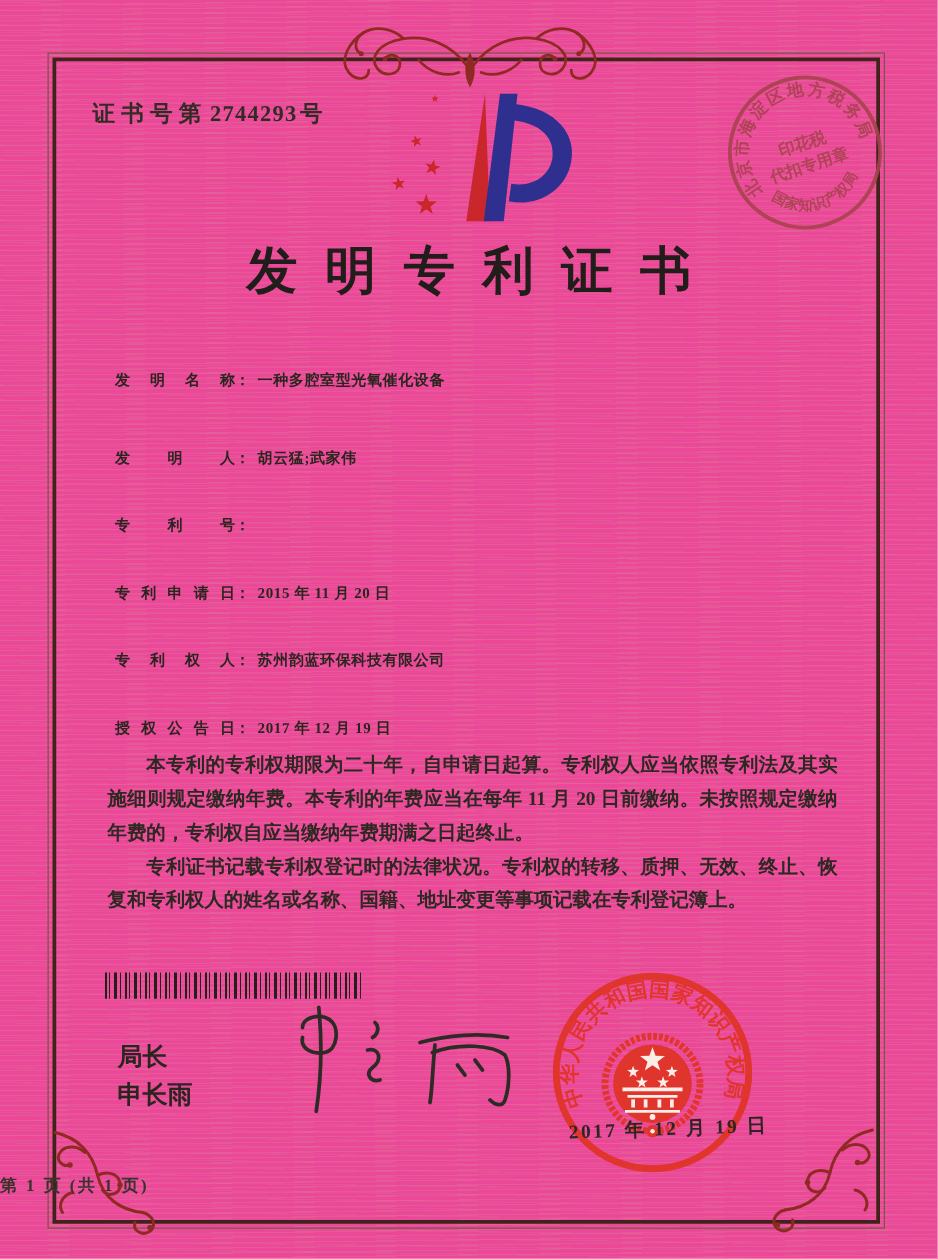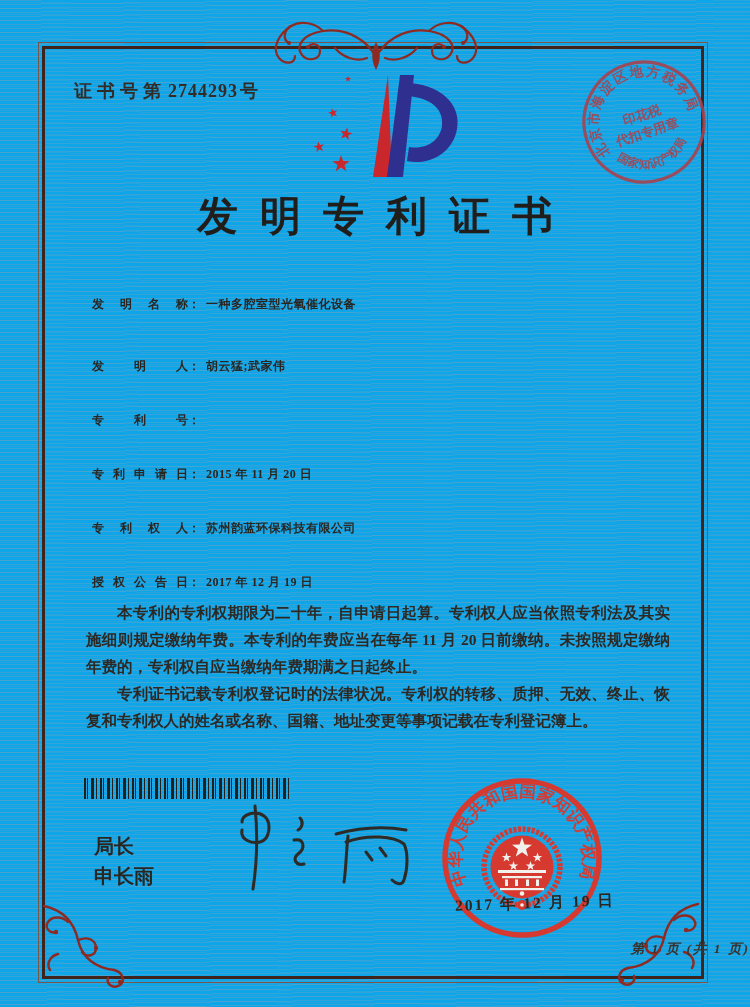--- a/index.html
+++ b/index.html
@@ -1,18 +1,18 @@
 <!DOCTYPE html>
 <html><head>
 <meta charset="utf-8">
 <style>
   html,body{margin:0;padding:0;}
   .page{
     position:relative;width:750px;height:1007px;overflow:hidden;
-    background:#0ea5e9;
+    background:#ec4899;
     font-family:"Liberation Serif","DejaVu Serif",serif;
     color:#2b2520;
   }
   
   .page::before{
     content:"";position:absolute;inset:0;
     background-image:
       repeating-linear-gradient(179.3deg, rgba(209,158,146,0.20) 0 1px, transparent 1px 4px),
       repeating-linear-gradient(180.8deg, rgba(209,158,146,0.12) 0 1px, transparent 1px 6px);
     pointer-events:none;
@@ -41,22 +41,22 @@
   .body-text p{margin:0;text-indent:2em;}
   .barcode{left:84px;top:778px;width:208px;height:21px;
     background:repeating-linear-gradient(90deg,#221f1c 0 2px,transparent 2px 3px,#221f1c 3px 4px,
       transparent 4px 7px,#221f1c 7px 10px,transparent 10px 12px,#221f1c 12px 13px,transparent 13px 16px);
   }
   .director{left:94px;top:831px;font-size:20px;font-weight:700;line-height:30px;}
   .signature{left:208px;top:796px;}
   .grant-seal{left:436px;top:772px;opacity:.95;}
   .seal-date{left:455px;top:893px;font-size:15.5px;font-weight:700;letter-spacing:2px;
              color:#2b2622;transform:rotate(-2deg);}
-  .footer{left:0;top:940px;width:750px;text-align:right;font-size:13.5px;font-weight:700;
-          letter-spacing:2px;color:#3a322c;font-style:italic;}
+  .footer{left:0;top:940px;width:750px;text-align:left;font-size:13.5px;font-weight:700;
+          letter-spacing:2px;color:#3a322c;}
   .orn-top{left:257px;top:18px;}
   .fl-left{left:38px;top:900px;}
   .fl-right{left:612px;top:898px;}
   svg text{font-family:"Liberation Serif","DejaVu Serif",serif;}
 </style>
 </head>
 <body>
 
 <div class="page">
 

